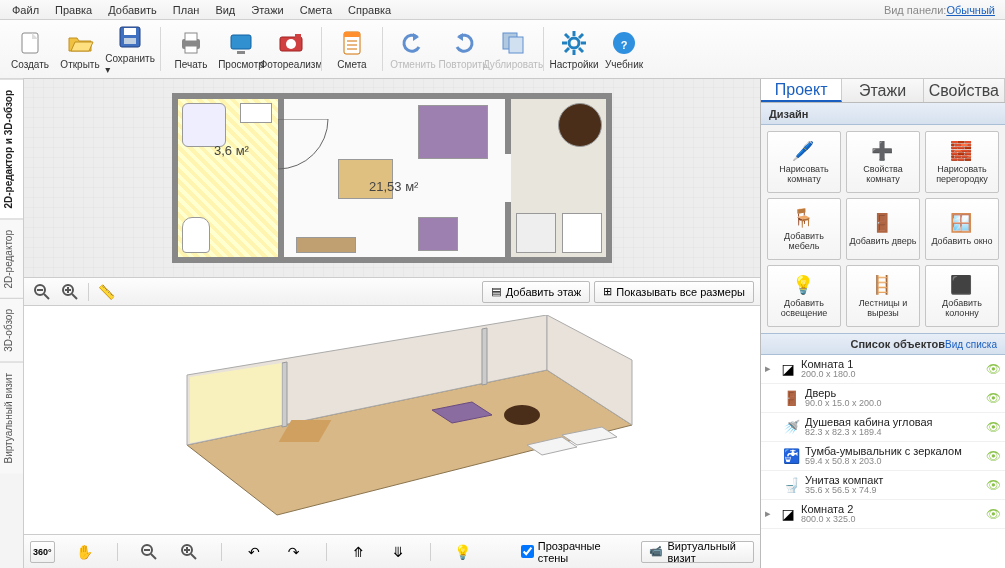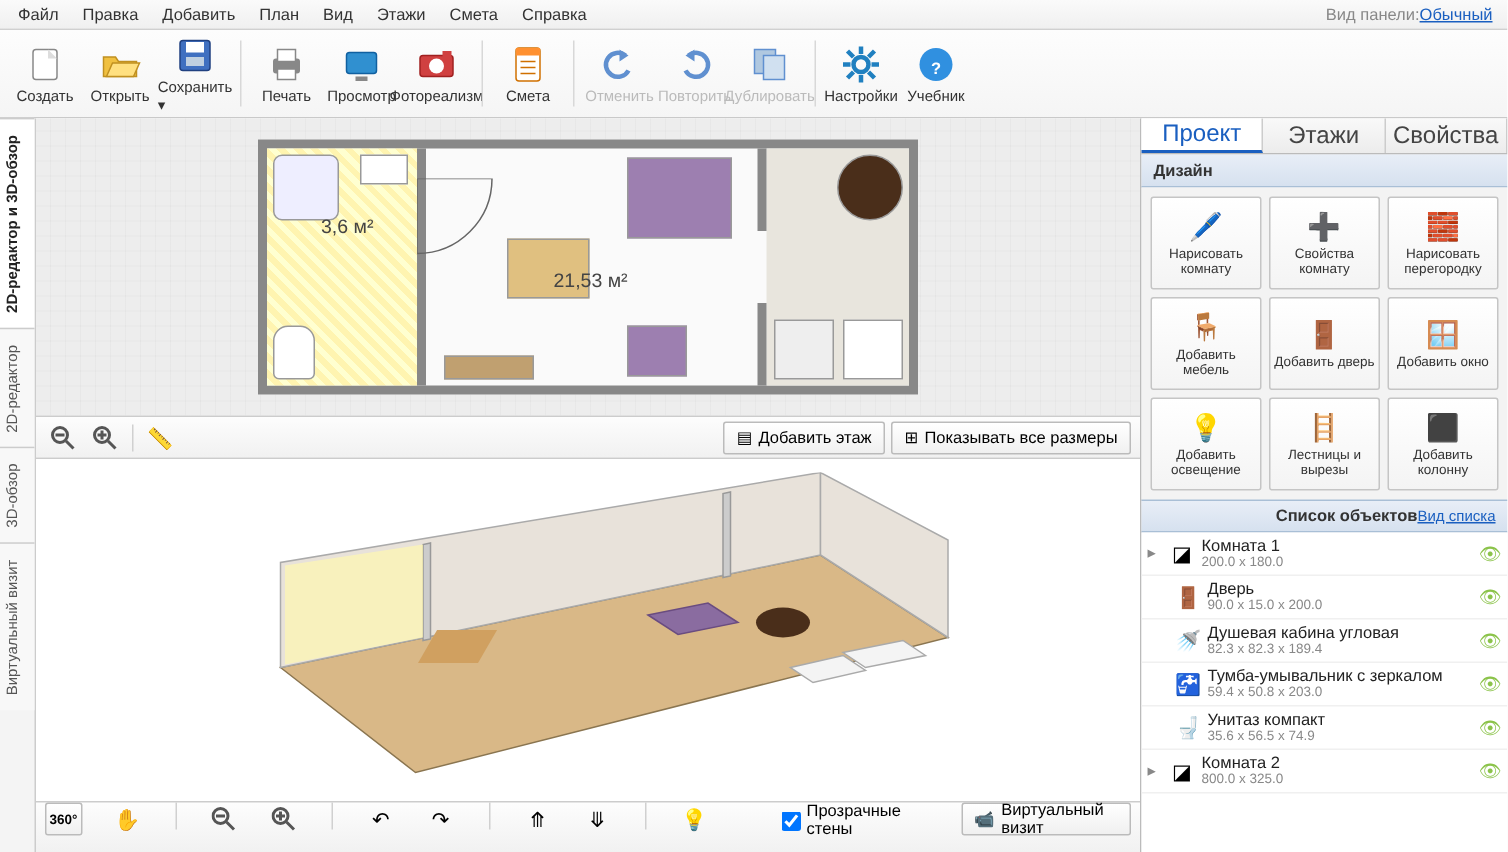--- a/index.html
+++ b/index.html
@@ -31,34 +31,34 @@
 .bar-2d { height: 28px; background: linear-gradient(#fdfdfd,#f1f1f1); border-bottom: 1px solid #ccc; display: flex; align-items: center; padding: 0 6px; gap: 4px; }
 .mini-btn { width: 24px; height: 22px; display: flex; align-items: center; justify-content: center; border: 1px solid transparent; border-radius: 2px; cursor: default; font-size: 14px; }
 .mini-sep { width: 1px; height: 18px; background: #d0d0d0; margin: 0 2px; }
 .bar-2d .spacer { flex: 1; }
 .txt-btn { height: 22px; padding: 0 8px; display: flex; align-items: center; gap: 4px; border: 1px solid #bbb; background: linear-gradient(#fff,#f0f0f0); border-radius: 2px; cursor: default; }
 .view-3d { flex: 1.15; background: #fff; display: flex; align-items: center; justify-content: center; overflow: hidden; position: relative; }
 .iso-box { position: relative; width: 520px; height: 210px; }
 .iso-floor { position: absolute; inset: 0; }
 .iso-shape { fill: #d9b887; stroke: #8a7550; stroke-width: 1; }
 .iso-wall { fill: #e8e2da; stroke: #aaa; }
-.bar-3d { height: 34px; background: linear-gradient(#fdfdfd,#f1f1f1); border-top: 1px solid #ccc; display: flex; align-items: flex-start; padding: 0 6px; gap: 20px; }
+.bar-3d { height: 34px; background: linear-gradient(#fdfdfd,#f1f1f1); border-top: 1px solid #ccc; display: flex; align-items: center; padding: 0 6px; gap: 20px; }
 .bar-3d .spacer { flex: 1; }
 .chk { display: flex; align-items: center; gap: 4px; margin: 0 8px; }
 .right-panel { width: 245px; border-left: 1px solid #bbb; display: flex; flex-direction: column; background: #f7f7f7; }
 .rtabs { height: 24px; display: flex; background: linear-gradient(#f9f9f9,#ececec); border-bottom: 1px solid #bbb; }
 .rtab { flex: 1; display: flex; align-items: center; justify-content: center; border-right: 1px solid #ccc; font-size: 16px; color: #444; cursor: default; }
 .rtab.active { background: #fff; color: #1a5fc0; border-bottom: 2px solid #1a5fc0; }
 .section-hdr { height: 22px; background: linear-gradient(#e8eef7,#d6e1ef); border-bottom: 1px solid #a9bfd6; display: flex; align-items: center; padding: 0 8px; font-weight: bold; color: #333; font-size: 11px; }
 .design-grid { display: grid; grid-template-columns: repeat(3, 1fr); gap: 5px; padding: 6px; background: #f3f3f3; }
 .dbtn { height: 62px; background: linear-gradient(#fff,#f4f4f4); border: 1px solid #c5c5c5; border-radius: 2px; display: flex; flex-direction: column; align-items: center; justify-content: center; gap: 2px; cursor: default; }
 .dbtn .dico { width: 24px; height: 24px; display: flex; align-items: center; justify-content: center; font-size: 18px; }
 .dbtn .dlbl { font-size: 9px; text-align: center; line-height: 1.1; color: #333; padding: 0 2px; }
 .list-hdr { height: 22px; background: linear-gradient(#e8eef7,#d6e1ef); border-top: 1px solid #a9bfd6; border-bottom: 1px solid #a9bfd6; display: flex; align-items: center; padding: 0 8px; font-weight: bold; color: #333; justify-content: flex-end; }
-.list-hdr .link { color: #1a5fc0; font-weight: normal; text-decoration: underline; font-size: 10px; }
+.list-hdr .link { color: #1a5fc0; font-weight: normal; font-size: 10px; }
 .obj-list { flex: 1; overflow-y: auto; background: #fff; }
 .obj-row { display: flex; align-items: center; padding: 3px 4px; border-bottom: 1px solid #f0f0f0; gap: 4px; }
 .obj-row.nested { padding-left: 22px; }
 .obj-ico { width: 18px; height: 18px; display: flex; align-items: center; justify-content: center; font-size: 14px; }
 .obj-txt { flex: 1; display: flex; flex-direction: column; line-height: 1.1; }
 .obj-name { font-size: 11px; color: #222; }
 .obj-dim { font-size: 9px; color: #888; }
 .eye { color: #8bc34a; font-size: 12px; cursor: default; }
 svg.icon { width: 28px; height: 28px; }
 </style>

